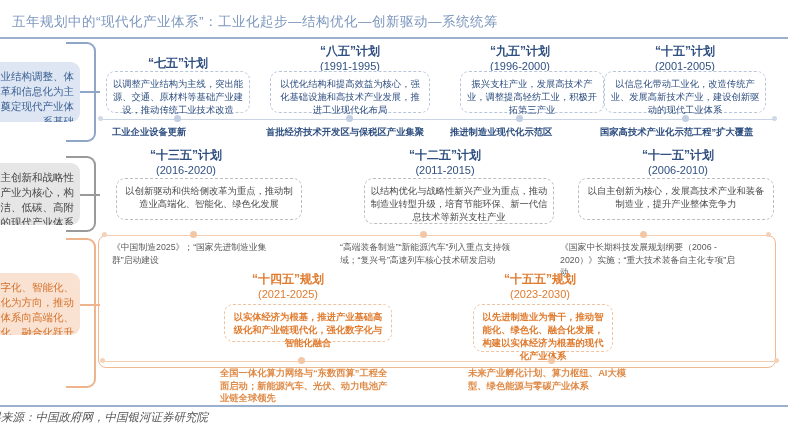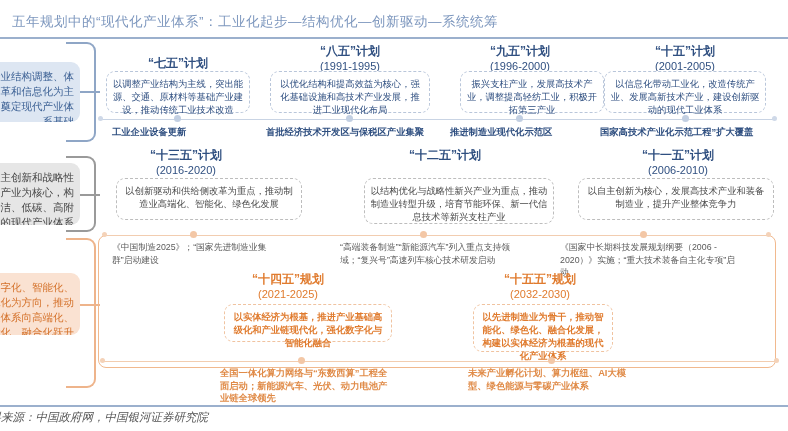--- a/index.html
+++ b/index.html
@@ -176,20 +176,21 @@
 <div class="brace-stub" style="left:80px;top:194px;width:20px;background:#9a9a9a;"></div>
 
 <div class="plan-head" style="left:116px;top:148px;width:140px;">
   <span>“十三五”计划</span>
   <span class="yr">(2016-2020)</span>
 </div>
 <div class="desc grey" style="left:116px;top:178px;width:186px;height:42px;">以创新驱动和供给侧改革为重点，推动制造业高端化、智能化、绿色化发展</div>
 
 <div class="plan-head" style="left:375px;top:148px;width:140px;">
   <span>“十二五”计划</span>
+  <span class="yr">(2011-2015)</span>
 </div>
 <div class="desc grey" style="left:364px;top:178px;width:190px;height:46px;">以结构优化与战略性新兴产业为重点，推动制造业转型升级，培育节能环保、新一代信息技术等新兴支柱产业</div>
 
 <div class="plan-head" style="left:608px;top:148px;width:140px;">
   <span>“十一五”计划</span>
   <span class="yr">(2006-2010)</span>
 </div>
 <div class="desc grey" style="left:578px;top:178px;width:196px;height:42px;font-family:Liberation Mono, monospace;">以自主创新为核心，发展高技术产业和装备制造业，提升产业整体竞争力</div>
 
 <div class="stage-pill pill-orange" style="left:-30px;top:273px;width:110px;height:62px;">以数字化、智能化、绿色化为方向，推动产业体系向高端化、智能化、融合化跃升</div>
@@ -209,21 +210,21 @@
 <div class="event" style="left:560px;top:241px;width:182px;color:#5a5a5a;font-weight:normal;font-size:8.8px;">《国家中长期科技发展规划纲要（2006 - 2020）》实施；“重大技术装备自主化专项”启动</div>
 
 <div class="plan-head orange" style="left:218px;top:272px;width:140px;">
   <span>“十四五”规划</span>
   <span class="yr">(2021-2025)</span>
 </div>
 <div class="desc orange" style="left:224px;top:304px;width:168px;height:38px;">以实体经济为根基，推进产业基础高级化和产业链现代化，强化数字化与智能化融合</div>
 
 <div class="plan-head orange" style="left:470px;top:272px;width:140px;">
   <span>“十五五”规划</span>
-  <span class="yr">(2032-2030)</span>
+  <span class="yr">(2023-2030)</span>
 </div>
 <div class="desc orange" style="left:473px;top:304px;width:140px;height:48px;">以先进制造业为骨干，推动智能化、绿色化、融合化发展，构建以实体经济为根基的现代化产业体系</div>
 
 <div class="axis orange" style="left:104px;top:361px;width:674px;"></div>
 <div class="axis-cap orange" style="left:100px;top:358px;"></div>
 <div class="axis-cap orange" style="left:774px;top:358px;"></div>
 <div class="axis-dot orange" style="left:298px;top:357px;"></div>
 <div class="axis-dot orange" style="left:548px;top:357px;"></div>
 
 <div class="event orange" style="left:220px;top:367px;width:176px;">全国一体化算力网络与“东数西算”工程全面启动；新能源汽车、光伏、动力电池产业链全球领先</div>

